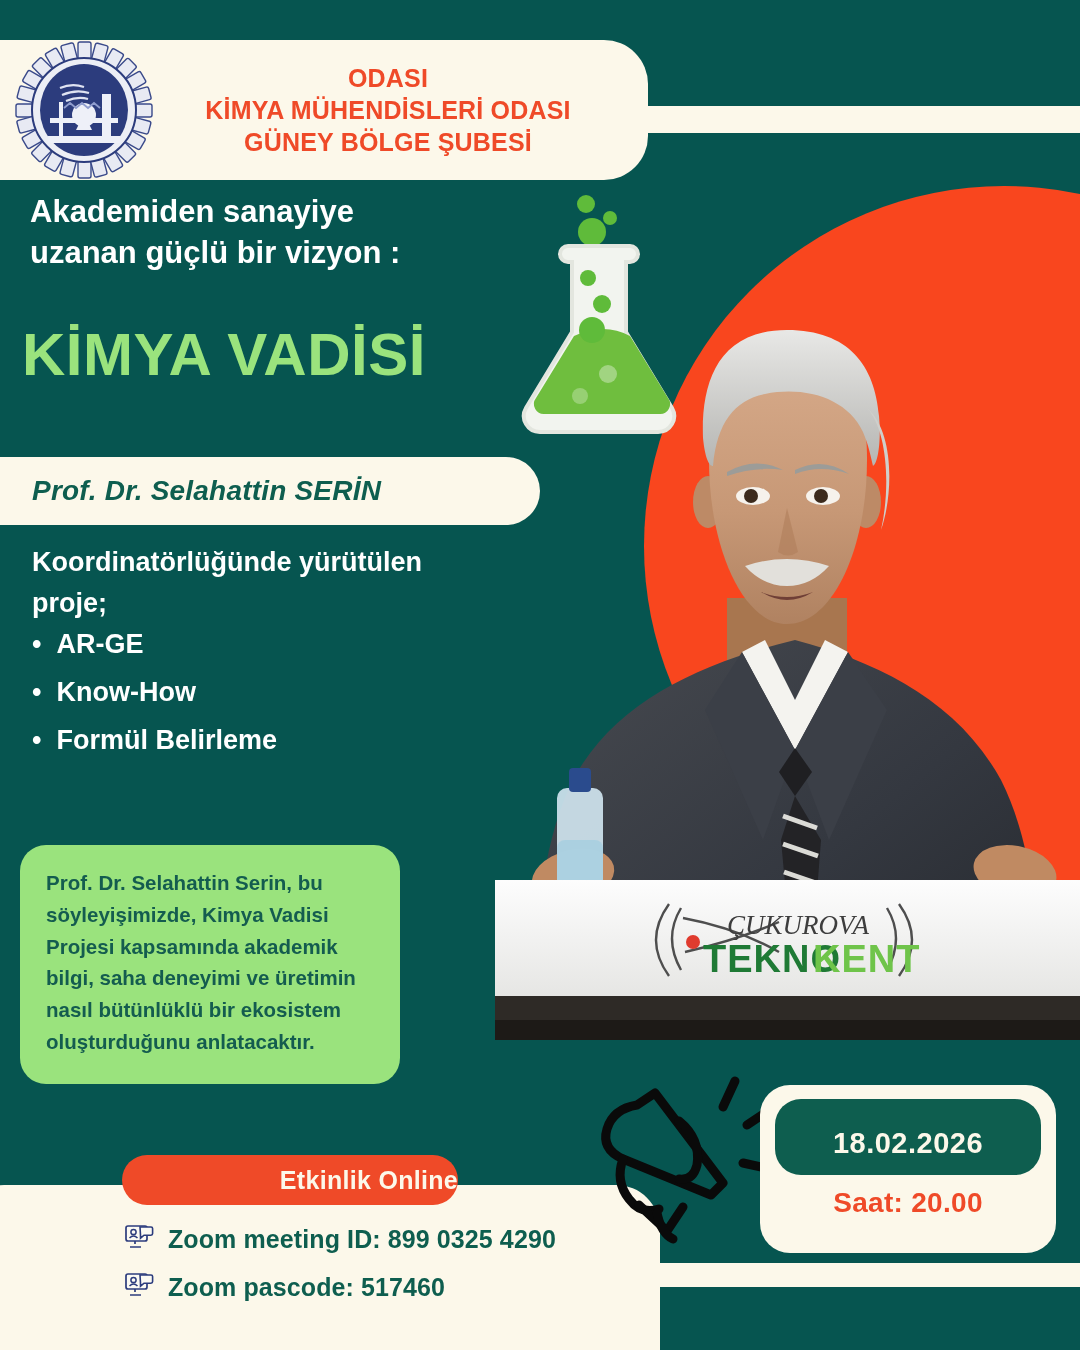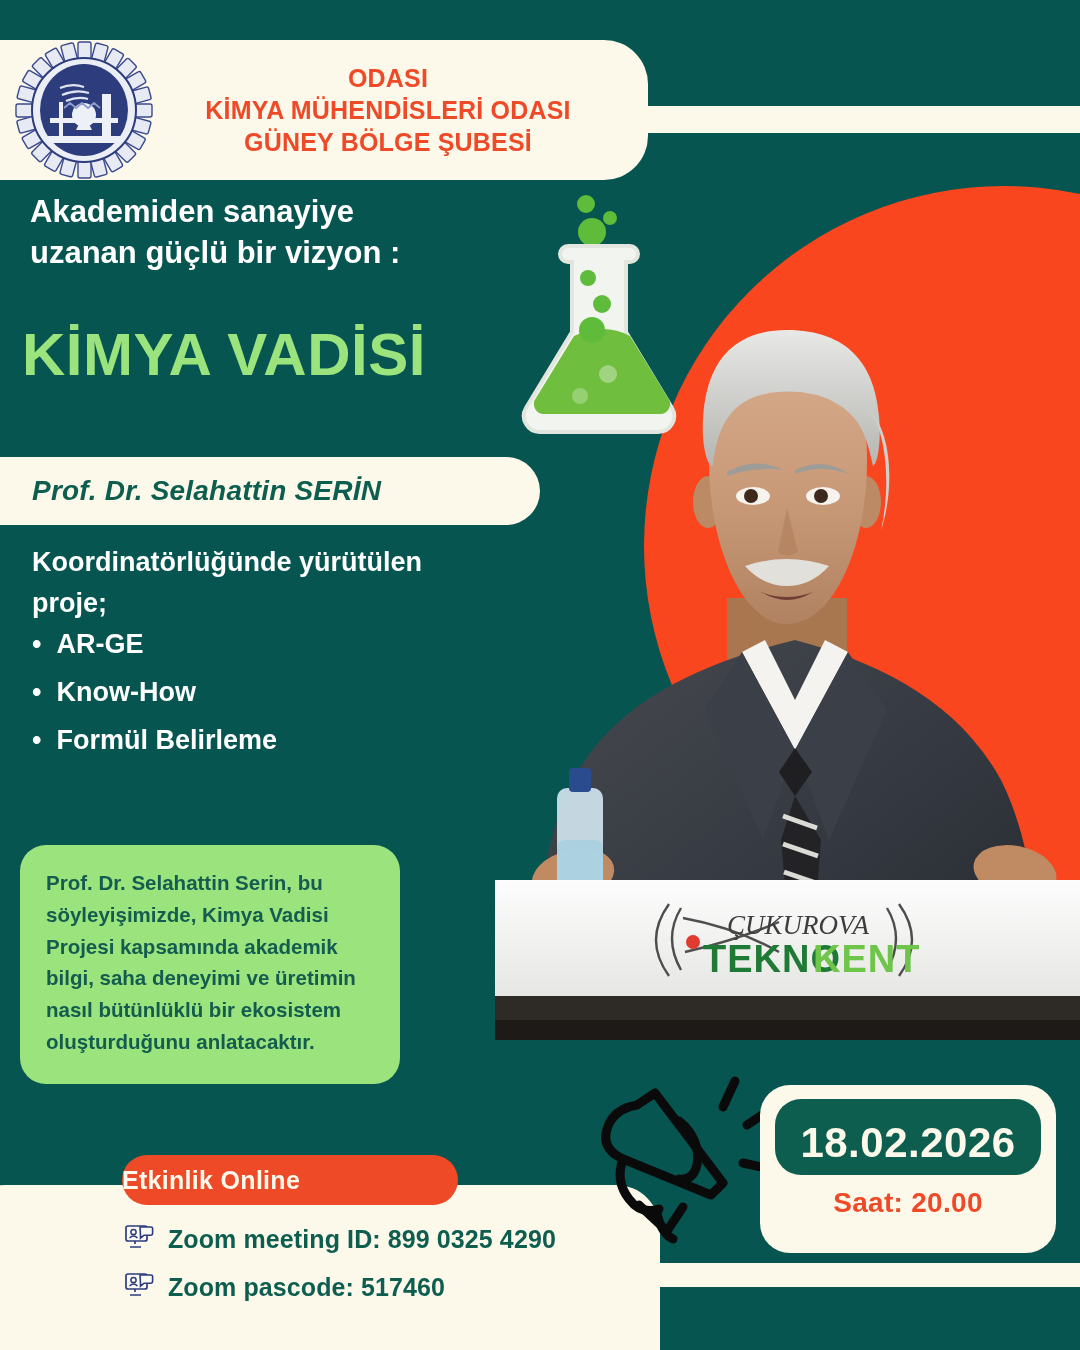--- a/index.html
+++ b/index.html
@@ -129,21 +129,21 @@
     position:absolute; left:-40px; top:1185px;
     width:700px; height:200px;
     background:#fcf8ea;
     border-radius:44px 44px 0 0;
     z-index:3;
   }
   .online-pill {
     position:absolute; left:122px; top:1155px;
     width:336px; height:50px;
     background:#ef4a28; border-radius:25px;
-    display:flex; align-items:center; justify-content:flex-start;
+    display:flex; align-items:center; justify-content:flex-end;
     z-index:8;
   }
   .online-pill span {
     color:#fcf8ea; font-weight:bold; font-size:25px; letter-spacing:.3px;
   }
   .zoom-lines { position:absolute; left:124px; top:1222px; z-index:8; }
   .zoom-row { display:flex; align-items:center; margin-bottom:14px; }
   .zoom-row .txt {
     margin-left:14px; color:#0e5e4f;
     font-weight:bold; font-size:25px; letter-spacing:.1px;
@@ -158,21 +158,21 @@
     z-index:9;
     display:flex; flex-direction:column; align-items:center;
     padding-top:14px;
   }
   .date-inner {
     width:266px; height:76px;
     background:#0e5e4f; border-radius:26px;
     display:flex; align-items:center; justify-content:center;
   }
   .date-inner span {
-    color:#fcf8ea; font-weight:bold; font-size:42px; letter-spacing:.5px;margin-top:12px;
+    color:#fcf8ea; font-weight:bold; font-size:29px; letter-spacing:.5px;margin-top:12px;
   }
   .time-text {
     margin-top:12px; color:#ef4a28;
     font-weight:bold; font-size:28px; letter-spacing:.3px;
   }
 </style>
 </head>
 <body>
 
 <div id="poster">

